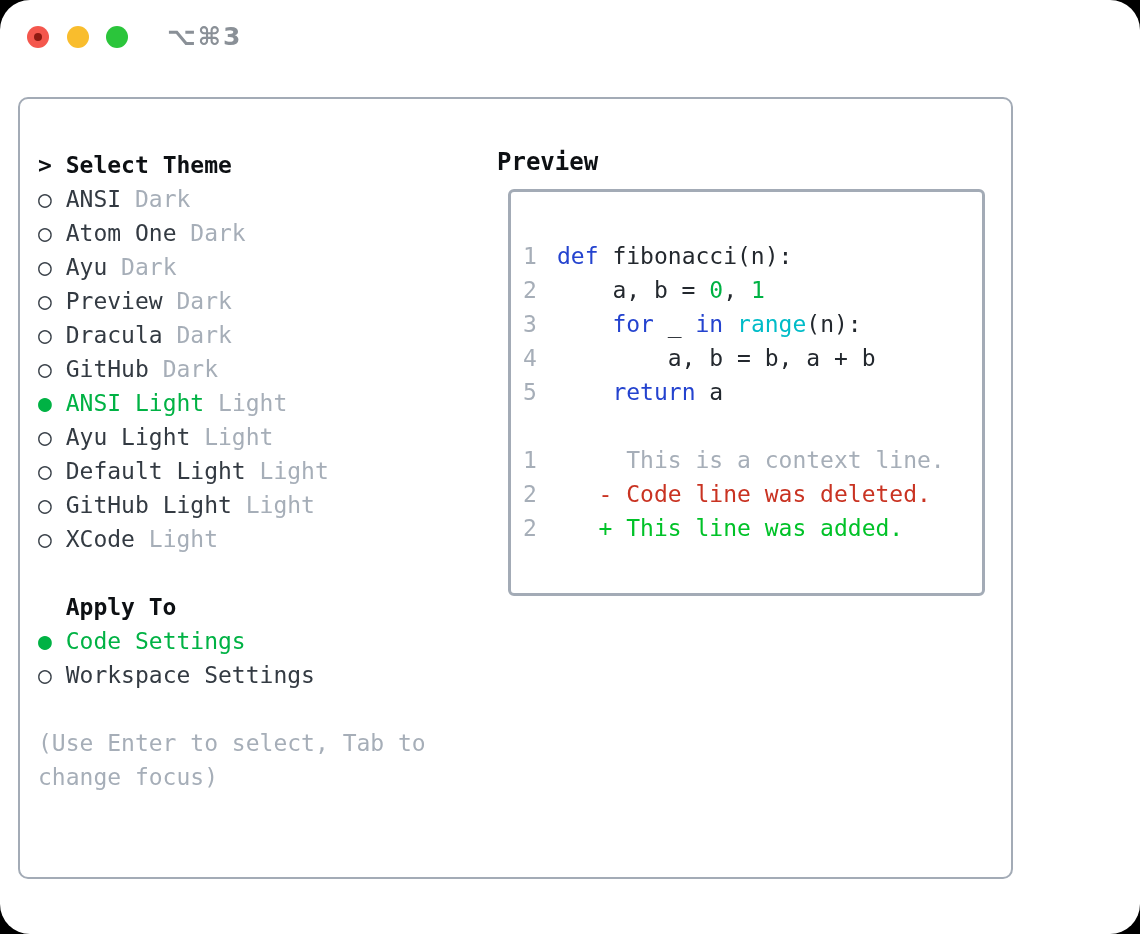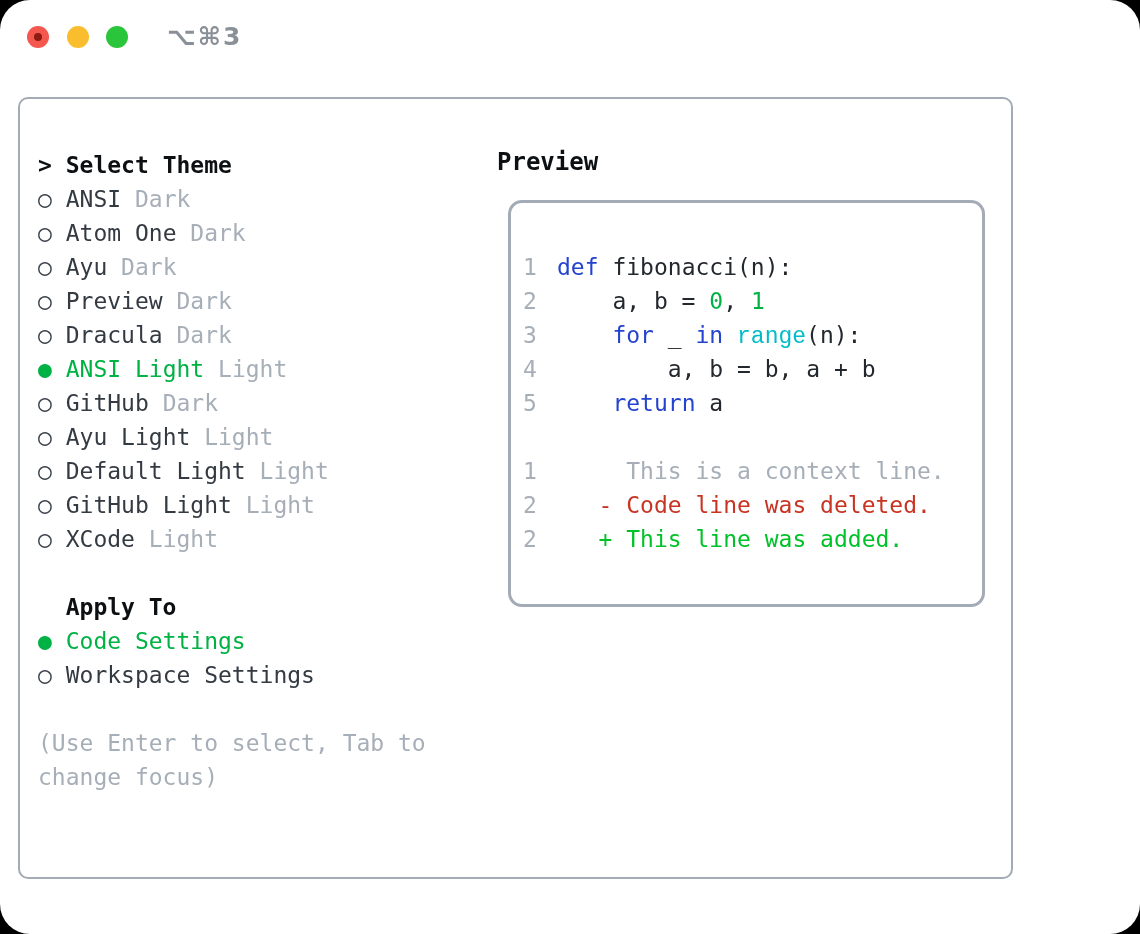--- a/index.html
+++ b/index.html
@@ -26,27 +26,27 @@
   .hdr{font-weight:bold;color:var(--header,#0d1013);}
   .indent2{text-indent:2ch;}
   .item .name{color:var(--item,#333a42);}
   .item .name.sel{color:var(--green,#00b244);}
   .item .suffix{color:var(--muted,#a6aeb8);}
   .bullet{color:#3f464e;}
   .bullet.sel{color:var(--green,#00b244);}
   .help{color:var(--muted,#a6aeb8);}
   
   .preview-label{position:absolute;left:477px;top:49px;font-size:24px;}
-  .pbox{position:absolute;left:488px;top:101px;width:477px;height:407px;box-sizing:border-box;
-        border:3px solid var(--border,#a3abb6);border-radius:14px;background:#fff;}
+  .pbox{position:absolute;left:488px;top:90px;width:477px;height:407px;box-sizing:border-box;
+        border:3px solid var(--border,#a3abb6);border-radius:6px;background:#fff;}
   .lines{position:absolute;left:12px;top:47px;right:3px;font-size:23px;}
   .ln{display:inline-block;width:34px;color:var(--muted,#a6aeb8);}
   .c-fg{color:#23282e;}
   .c-blue{color:var(--blue,#2443cf);}
-  .c-cyan{color:var(--cyan,#00bcc8);font-family:Liberation Mono, monospace;}
+  .c-cyan{color:var(--cyan,#00bcc8);}
   .c-green{color:var(--green,#00b244);}
   .c-added{color:var(--added-green,#00c228);}
   .c-red{color:var(--red,#c93322);}
   .c-muted{color:var(--muted,#a6aeb8);}
 </style>
 </head>
 <body>
 
 <div class="window">
   <div class="titlebar">
@@ -60,22 +60,22 @@
 
   <div class="panel">
     <div class="leftcol">
       <div class="row hdr"><span>&gt;</span><span> </span><span>Select Theme</span></div>
       <div id="theme-items">
           <div class="row item"><span class="bullet">○ </span><span class="name">ANSI</span><span class="suffix"> Dark</span></div>
           <div class="row item"><span class="bullet">○ </span><span class="name">Atom One</span><span class="suffix"> Dark</span></div>
           <div class="row item"><span class="bullet">○ </span><span class="name">Ayu</span><span class="suffix"> Dark</span></div>
           <div class="row item"><span class="bullet">○ </span><span class="name">Preview</span><span class="suffix"> Dark</span></div>
           <div class="row item"><span class="bullet">○ </span><span class="name">Dracula</span><span class="suffix"> Dark</span></div>
+          <div class="row item"><span class="bullet">○ </span><span class="name">GitHub</span><span class="suffix"> Dark</span></div>
           <div class="row item"><span class="bullet sel">● </span><span class="name sel">ANSI Light</span><span class="suffix"> Light</span></div>
-          <div class="row item"><span class="bullet">○ </span><span class="name">GitHub</span><span class="suffix"> Dark</span></div>
           <div class="row item"><span class="bullet">○ </span><span class="name">Ayu Light</span><span class="suffix"> Light</span></div>
           <div class="row item"><span class="bullet">○ </span><span class="name">Default Light</span><span class="suffix"> Light</span></div>
           <div class="row item"><span class="bullet">○ </span><span class="name">GitHub Light</span><span class="suffix"> Light</span></div>
           <div class="row item"><span class="bullet">○ </span><span class="name">XCode</span><span class="suffix"> Light</span></div>
         </div>
       <div class="row"></div>
       <div class="row hdr indent2">Apply To</div>
       <div id="apply-items">
           <div class="row item"><span class="bullet sel">● </span><span class="name sel">Code Settings</span></div>
           <div class="row item"><span class="bullet">○ </span><span class="name">Workspace Settings</span></div>

